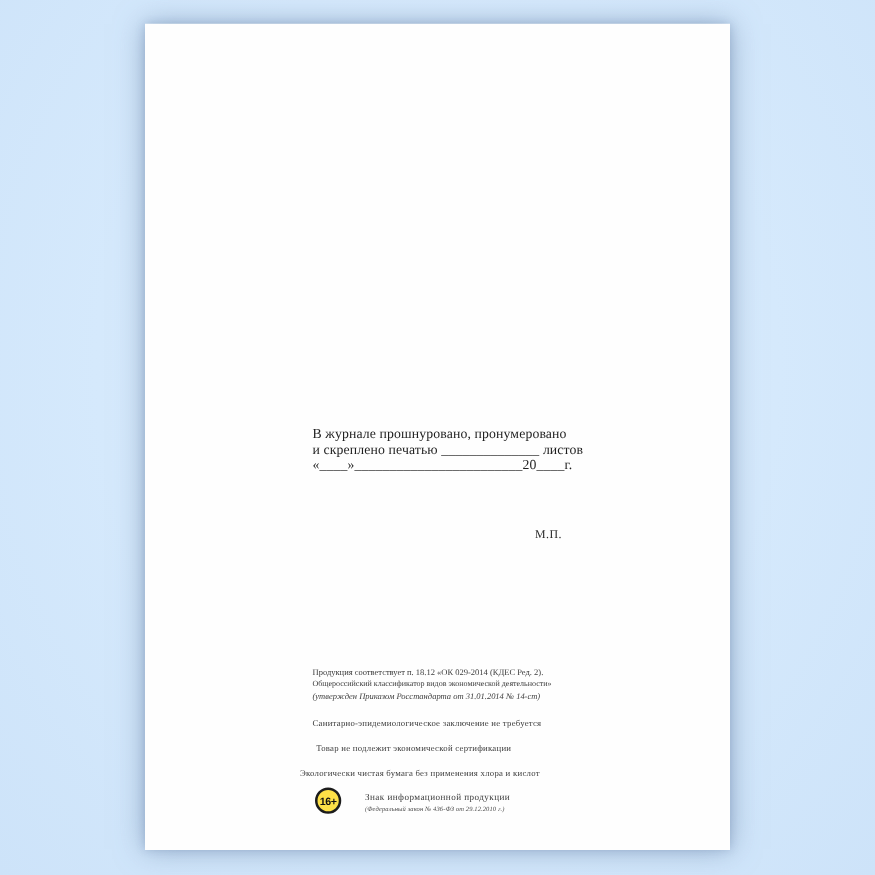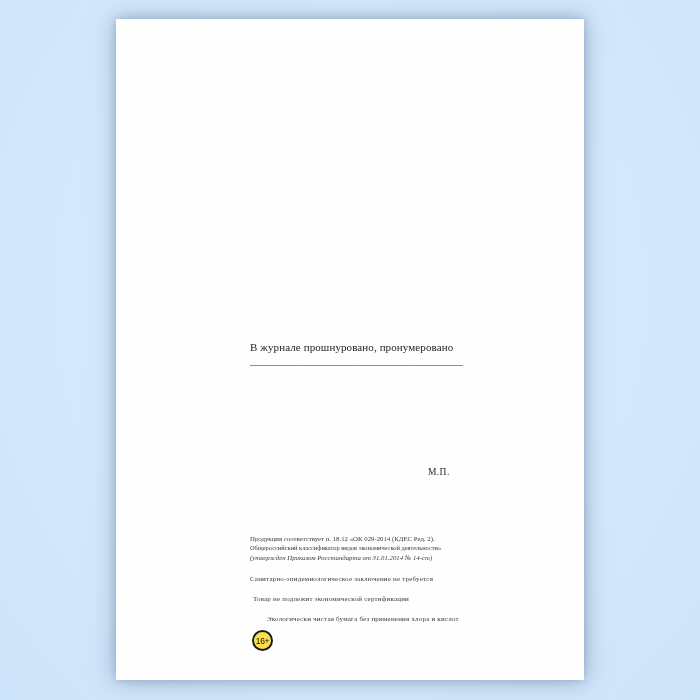--- a/index.html
+++ b/index.html
@@ -42,21 +42,20 @@
     height: 12.65px;
     overflow: visible;
   }
   .seal-mark {
     position: absolute;
     left: 312px;
     top: 404px;
     font-size: 9.5px;
     color: #2a2a2a;
     letter-spacing: 0.4px;
-    margin-top: 44px;
   }
   .product-note {
     position: absolute;
     left: 134px;
     top: 515px;
     color: #3b3b3b;
     white-space: nowrap;
   }
   .product-note .pn-1 {
     font-size: 6.8px;
@@ -73,34 +72,34 @@
   }
   .compliance-note {
     position: absolute;
     font-size: 7px;
     color: #3b3b3b;
     white-space: nowrap;
     letter-spacing: 0.2px;
   }
   .cn-0 { left: 134px; top: 556px; }
   .cn-1 { left: 137px; top: 576px; }
-  .cn-2 { left: 151px; top: 596px; }
+  .cn-2 { left: 124px; top: 596px; }
   .age-badge-icon {
     position: absolute;
     left: 136px;
     top: 611px;
     width: 17px;
     height: 17px;
     border: 2px solid #1c1c1c;
     border-radius: 50%;
     background: #fde047;
     display: flex;
     align-items: center;
     justify-content: center;
-    font-weight: normal;
+    font-weight: bold;
     font-size: 8.5px;
     letter-spacing: -0.3px;
     color: #111;
     font-family: "Liberation Sans", "DejaVu Sans", sans-serif;
   }
   .age-text {
     position: absolute;
     left: 176px;
     top: 614px;
     color: #3b3b3b;
@@ -119,31 +118,36 @@
   }
 </style>
 </head>
 <body>
 
 <div class="scene">
   <div class="paper">
 
     <div class="cert-block">
       <div class="cert-line">В журнале прошнуровано, пронумеровано</div>
-      <div class="cert-line">______________________________________</div>
+      <div class="cert-line">и скреплено печатью ______________ листов</div>
+      <div class="cert-line">«____»________________________20____г.</div>
     </div>
 
     <div class="seal-mark">М.П.</div>
 
     <div class="product-note">
       <div class="pn-1">Продукция соответствует п. 18.12 «ОК 029-2014 (КДЕС Ред. 2).</div>
       <div class="pn-2">Общероссийский классификатор видов экономической деятельности»</div>
       <div class="pn-3">(утвержден Приказом Росстандарта от 31.01.2014 № 14-ст)</div>
     </div>
 
     <div class="compliance-note cn-0">Санитарно-эпидемиологическое заключение не требуется</div>
     <div class="compliance-note cn-1">Товар не подлежит экономической сертификации</div>
     <div class="compliance-note cn-2">Экологически чистая бумага без применения хлора и кислот</div>
 
     <div class="age-badge-icon">16+</div>
+    <div class="age-text">
+      <div class="age-title">Знак информационной продукции</div>
+      <div class="age-law">(Федеральный закон № 436-ФЗ от 29.12.2010 г.)</div>
+    </div>
 
   </div>
 </div>
 
 </body></html>

